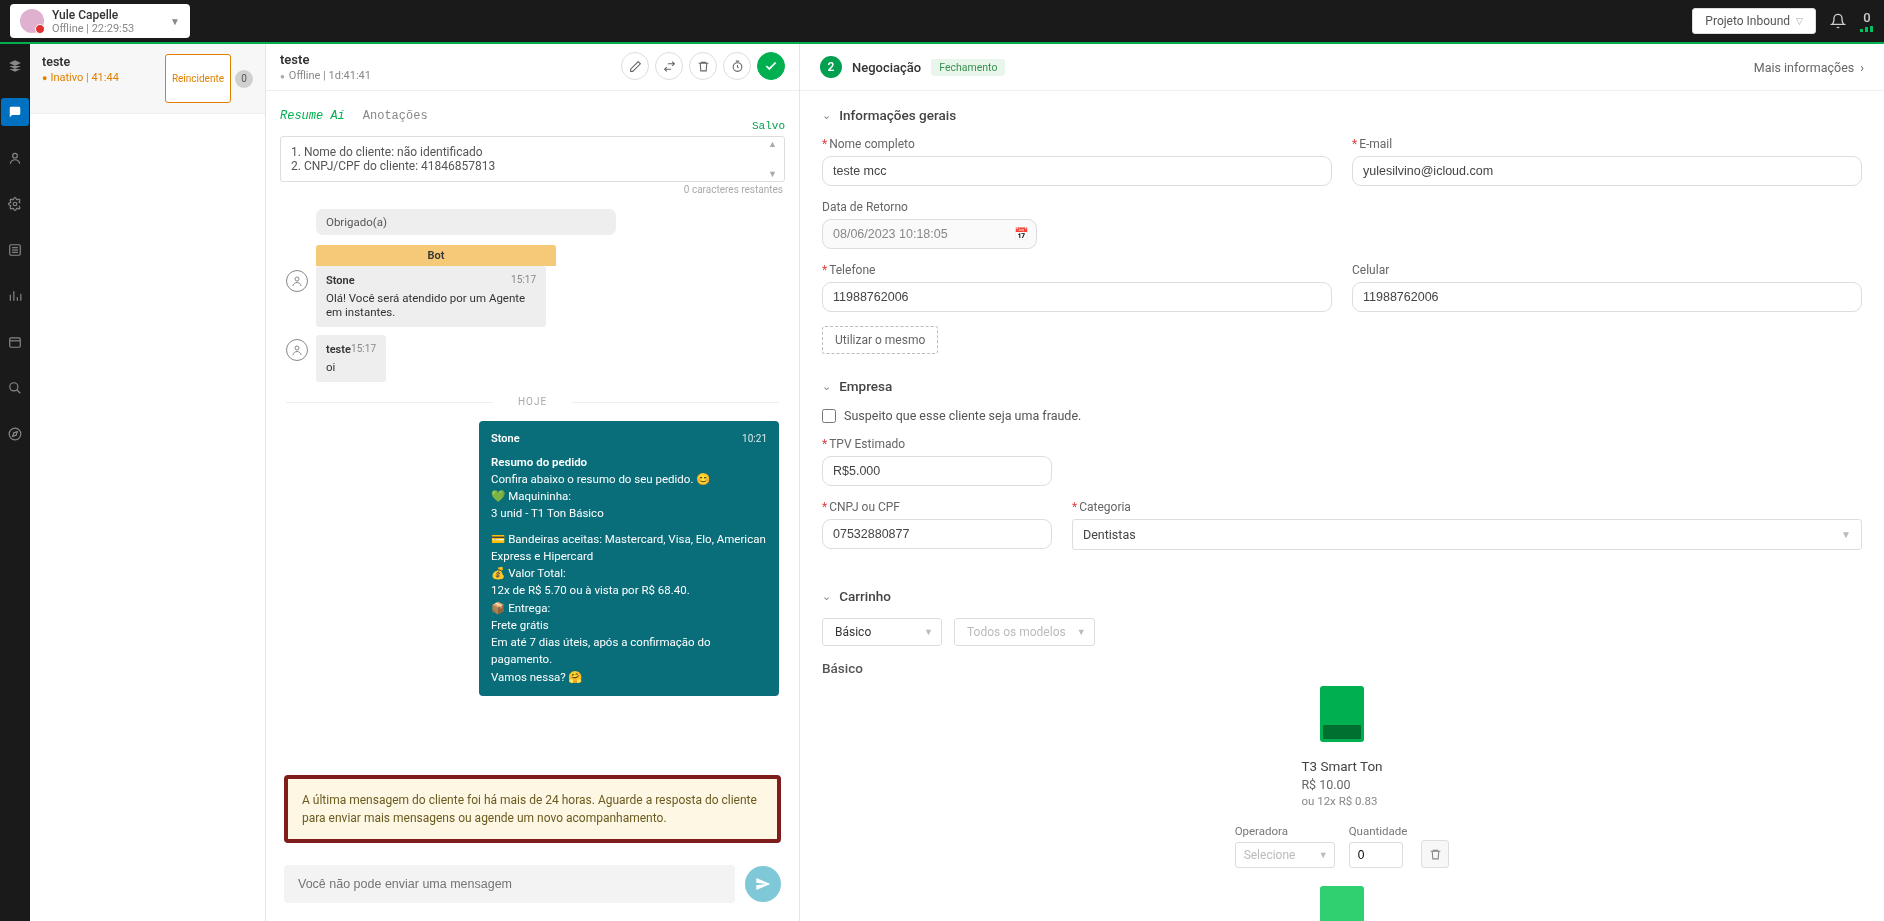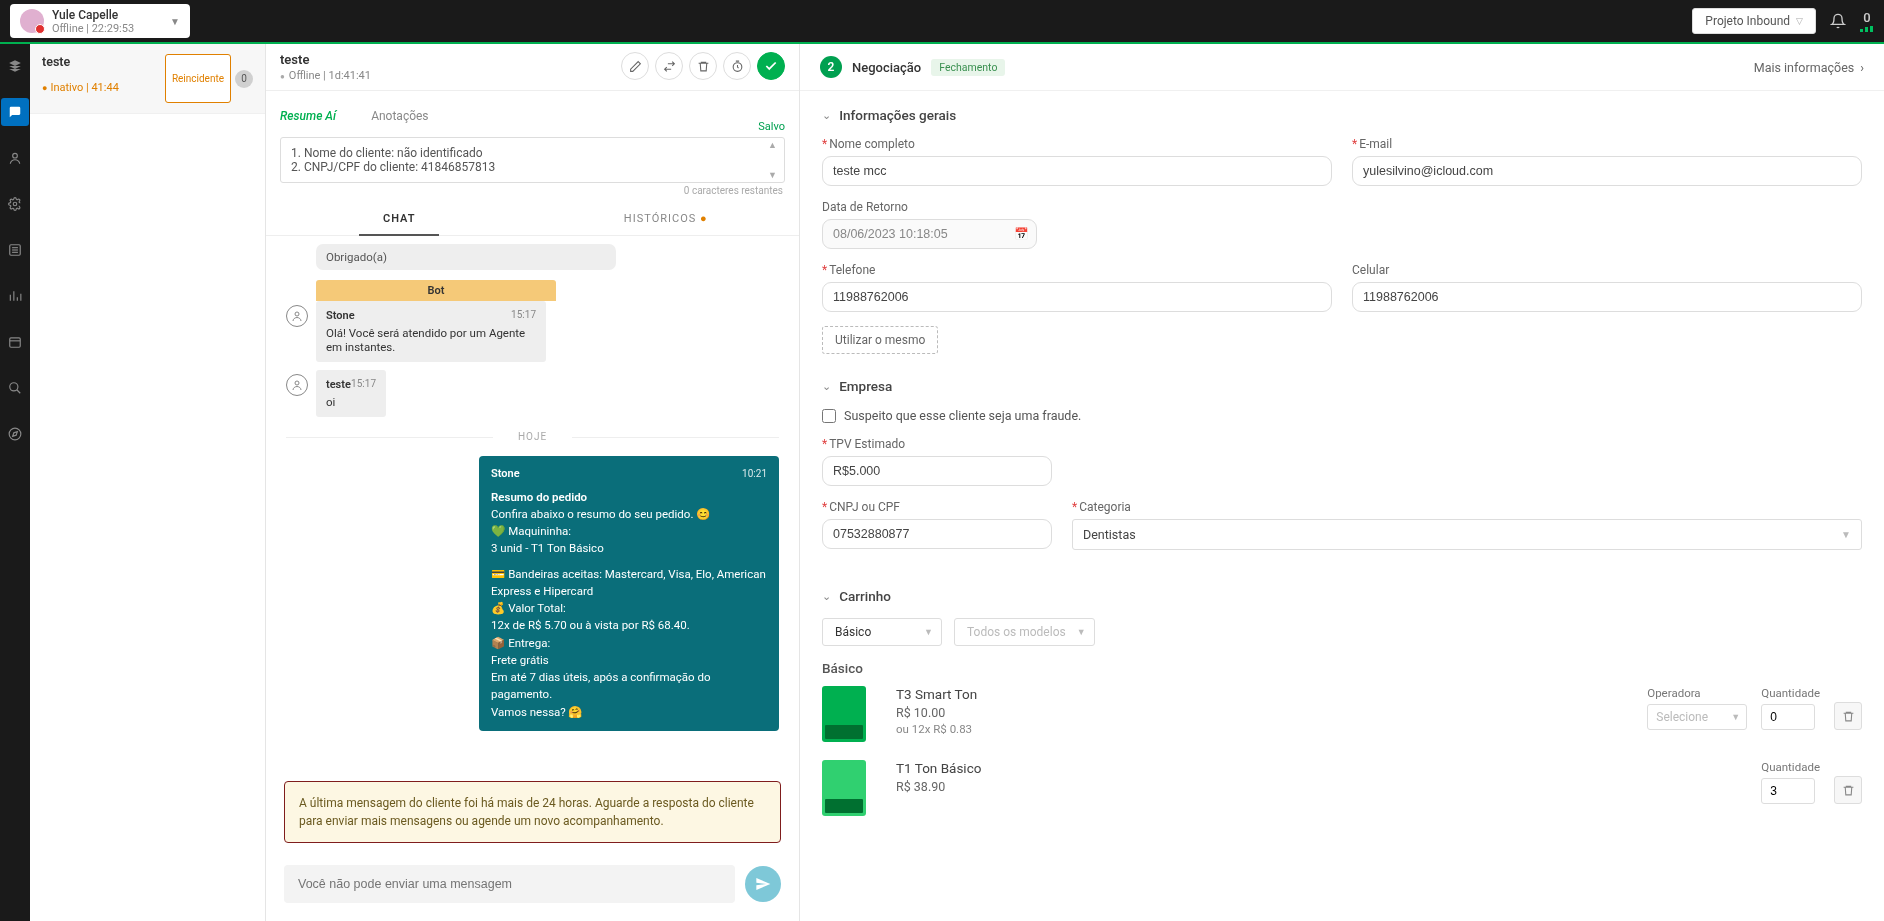--- a/index.html
+++ b/index.html
@@ -16,34 +16,34 @@
 .project-btn { background:#fff; border:1px solid #ddd; border-radius:3px; padding:5px 12px; font-size:12px; color:#555; display:flex; align-items:center; gap:6px; }
 .online-indicator { color:#00d060; font-weight:bold; font-size:11px; display:flex; flex-direction:column; align-items:center; gap:1px; }
 .online-indicator .count { color:#ccc; font-size:13px; font-weight:500; }
 .main { display:flex; flex:1; overflow:hidden; border-top:2px solid #00b050; }
 .nav-rail { width:30px; background:#1a1a1a; display:flex; flex-direction:column; align-items:center; padding-top:8px; gap:18px; }
 .nav-item { width:28px; height:28px; display:flex; align-items:center; justify-content:center; color:#888; cursor:pointer; border-radius:3px; }
 .nav-item.active { background:#0070c0; color:#fff; }
 .convo-list { width:236px; background:#fff; border-right:1px solid #e5e5e5; }
 .convo-item { padding:10px 12px; border-bottom:1px solid #f0f0f0; background:#f7f7f7; display:flex; justify-content:space-between; align-items:flex-start; }
 .convo-item .title { font-weight:600; font-size:12.5px; color:#333; }
-.convo-item .sub { font-size:11px; color:#e08000; margin-top:12px; }
+.convo-item .sub { font-size:11px; color:#e08000; margin-top:2px; }
 .convo-item .sub::before { content:'●'; margin-right:3px; font-size:9px; }
 .convo-badges { display:flex; gap:4px; align-items:center; }
 .badge-reinc { background:#fff; border:1px solid #e08000; color:#e08000; font-size:10px; padding:18px 6px; border-radius:3px; }
 .badge-count { background:#d0d0d0; color:#555; font-size:10px; width:18px; height:18px; border-radius:50%; display:flex; align-items:center; justify-content:center; }
 .chat-panel { width:534px; background:#fff; border-right:1px solid #e5e5e5; display:flex; flex-direction:column; }
 .chat-header { padding:8px 14px; border-bottom:1px solid #eee; display:flex; justify-content:space-between; align-items:flex-start; }
 .chat-header .title { font-weight:600; font-size:13px; }
 .chat-header .sub { font-size:11px; color:#888; margin-top:2px; }
 .chat-header .sub::before { content:'●'; margin-right:4px; color:#aaa; font-size:8px; }
 .chat-actions { display:flex; gap:6px; }
 .circle-btn { width:28px; height:28px; border:1px solid #ddd; border-radius:50%; display:flex; align-items:center; justify-content:center; color:#666; background:#fff; cursor:pointer; font-size:13px; }
 .circle-btn.green { background:#00b050; border-color:#00b050; color:#fff; }
-.notes-tabs { display:flex; gap:35px; padding:8px 14px 4px; align-items:center; font-size:12px; }
+.notes-tabs { display:flex; gap:18px; padding:8px 14px 4px; align-items:center; font-size:12px;font-family:Liberation Mono, monospace; }
 .notes-tabs .resume { color:#00b050; font-style:italic; font-weight:500; }
 .notes-tabs .anot { color:#888; }
 .notes-tabs .saved { margin-left:auto; color:#00a050; font-size:11px;margin-top:21px; }
 .notes-box { margin:0 14px; border:1px solid #ddd; border-radius:3px; padding:8px 10px; font-size:12px; color:#555; position:relative; min-height:44px; }
 .notes-box .scroll-ctrl { position:absolute; right:2px; top:2px; bottom:2px; width:14px; display:flex; flex-direction:column; justify-content:space-between; color:#aaa; font-size:9px; }
 .chars-left { text-align:right; font-size:10px; color:#aaa; padding:2px 16px 6px; }
 .chat-tabs { display:flex; border-bottom:1px solid #eee; }
 .chat-tab { flex:1; text-align:center; padding:10px 0; font-size:11px; letter-spacing:1px; color:#888; cursor:pointer; position:relative; }
 .chat-tab.active { color:#333; font-weight:600; }
 .chat-tab.active::after { content:''; position:absolute; bottom:-1px; left:35%; right:35%; height:2px; background:#555; }
@@ -59,21 +59,21 @@
 .msg-bubble-gray .sender { font-weight:600; font-size:11px; }
 .msg-bubble-gray .time { font-size:10px; color:#888; }
 .msg-bubble-teal { background:#0a6e7a; color:#fff; border-radius:4px; padding:10px 12px; font-size:11.5px; line-height:1.5; margin-left:auto; width:300px; }
 .msg-bubble-teal .hdr { display:flex; justify-content:space-between; margin-bottom:6px; }
 .msg-bubble-teal .sender { font-weight:600; font-size:11px; }
 .msg-bubble-teal .time { font-size:10px; opacity:.85; }
 .msg-bubble-teal .bold { font-weight:600; }
 .day-sep { text-align:center; font-size:10px; color:#aaa; letter-spacing:1px; margin:14px 0; position:relative; }
 .day-sep::before,.day-sep::after { content:''; position:absolute; top:50%; width:42%; height:1px; background:#eee; }
 .day-sep::before { left:0; } .day-sep::after { right:0; }
-.warning-box { background:#fdf7e3; border:1px solid #7f1d1d; border-radius:4px; padding:12px 14px; margin:10px 18px; font-size:12px; color:#6b5a20; line-height:1.5; }
+.warning-box { background:#fdf7e3; border:4px solid #7f1d1d; border-radius:4px; padding:12px 14px; margin:10px 18px; font-size:12px; color:#6b5a20; line-height:1.5; }
 .input-row { padding:12px 18px 18px; display:flex; gap:10px; align-items:center; }
 .msg-input { flex:1; background:#f3f3f3; border:none; border-radius:4px; padding:12px 14px; font-size:12.5px; color:#888; }
 .send-btn { width:36px; height:36px; border-radius:50%; background:#7ec8d8; display:flex; align-items:center; justify-content:center; color:#fff; cursor:pointer; }
 .right-panel { flex:1; background:#fff; overflow-y:auto; padding:0; }
 .panel-header { display:flex; align-items:center; padding:12px 20px; gap:10px; border-bottom:1px solid #f0f0f0; }
 .step-badge { width:22px; height:22px; background:#00a050; color:#fff; border-radius:50%; display:flex; align-items:center; justify-content:center; font-size:12px; font-weight:600; }
 .panel-header .stage { font-weight:500; font-size:13px; }
 .tag-fecha { background:#e8f5ea; color:#3a9050; font-size:10.5px; padding:2px 8px; border-radius:3px; }
 .more-info { margin-left:auto; color:#666; font-size:12.5px; display:flex; align-items:center; gap:6px; cursor:pointer; }
 .section { padding:16px 22px 8px; }
@@ -91,21 +91,21 @@
 .dashed-btn { border:1px dashed #bbb; background:#fff; padding:6px 12px; font-size:12px; color:#666; border-radius:3px; cursor:pointer; width:fit-content; }
 .checkbox-row { display:flex; align-items:center; gap:8px; font-size:12.5px; color:#555; margin-bottom:14px; }
 .checkbox-row input { width:14px; height:14px; }
 .select-input { border:1px solid #ddd; border-radius:3px; padding:7px 10px; font-size:12.5px; color:#444; background:#fff; display:flex; justify-content:space-between; align-items:center; cursor:pointer; }
 .select-input .chev { color:#bbb; font-size:10px; }
 .cart-filters { display:flex; gap:12px; margin-bottom:14px; }
 .cart-filter { border:1px solid #ddd; border-radius:3px; padding:6px 28px 6px 12px; font-size:12px; position:relative; min-width:120px; cursor:pointer; }
 .cart-filter .chev { position:absolute; right:8px; top:50%; transform:translateY(-50%); color:#bbb; font-size:9px; }
 .cart-filter.muted { color:#bbb; }
 .cart-group-title { font-size:13.5px; font-weight:500; color:#555; margin:6px 0 10px; }
-.product-row { display:flex; align-items:flex-start; gap:30px; margin-bottom:18px; }
+.product-row { display:flex; align-items:center; gap:16px; margin-bottom:18px;flex-direction:column; }
 .product-img { width:44px; height:56px; background:#00b050; border-radius:3px; position:relative; }
 .product-img::after { content:''; position:absolute; bottom:3px; left:3px; right:3px; height:14px; background:#007030; border-radius:1px; }
 .product-img.light { background:#30d070; }
 .product-info { flex:1; }
 .product-name { font-size:13.5px; color:#444; margin-bottom:3px; }
 .product-price { font-size:12.5px; color:#666; }
 .product-install { font-size:11.5px; color:#888; margin-top:2px; }
 .product-fields { display:flex; gap:14px; align-items:flex-end; }
 .prod-field { display:flex; flex-direction:column; gap:4px; }
 .prod-label { font-size:11.5px; color:#777; }
@@ -270,24 +270,20 @@
       <div class="notes-box">
         <div>1. Nome do cliente: não identificado</div>
         <div>2. CNPJ/CPF do cliente: 41846857813</div>
         <div class="scroll-ctrl">
             <span>▲</span>
             <span>▼</span>
           </div>
       </div>
       <div class="chars-left">0 caracteres restantes</div>
 
-      <div class="chat-tabs">
-        <div class="chat-tab active">CHAT</div>
-        <div class="chat-tab"><span>HISTÓRICOS</span> <span class="dot">●</span></div>
-      </div>
 
       <div class="messages">
         <div class="msg-thanks">Obrigado(a)</div>
         <div class="msg-bot">Bot</div>
 
         <div class="msg-row">
           <div class="msg-avatar">
               <svg width="12" height="12" viewBox="0 0 24 24" fill="none" stroke="currentColor" stroke-width="2">
                 <circle cx="12" cy="8" r="4"></circle>
                 <path d="M4 22c0-4 4-7 8-7s8 3 8 7"></path>

